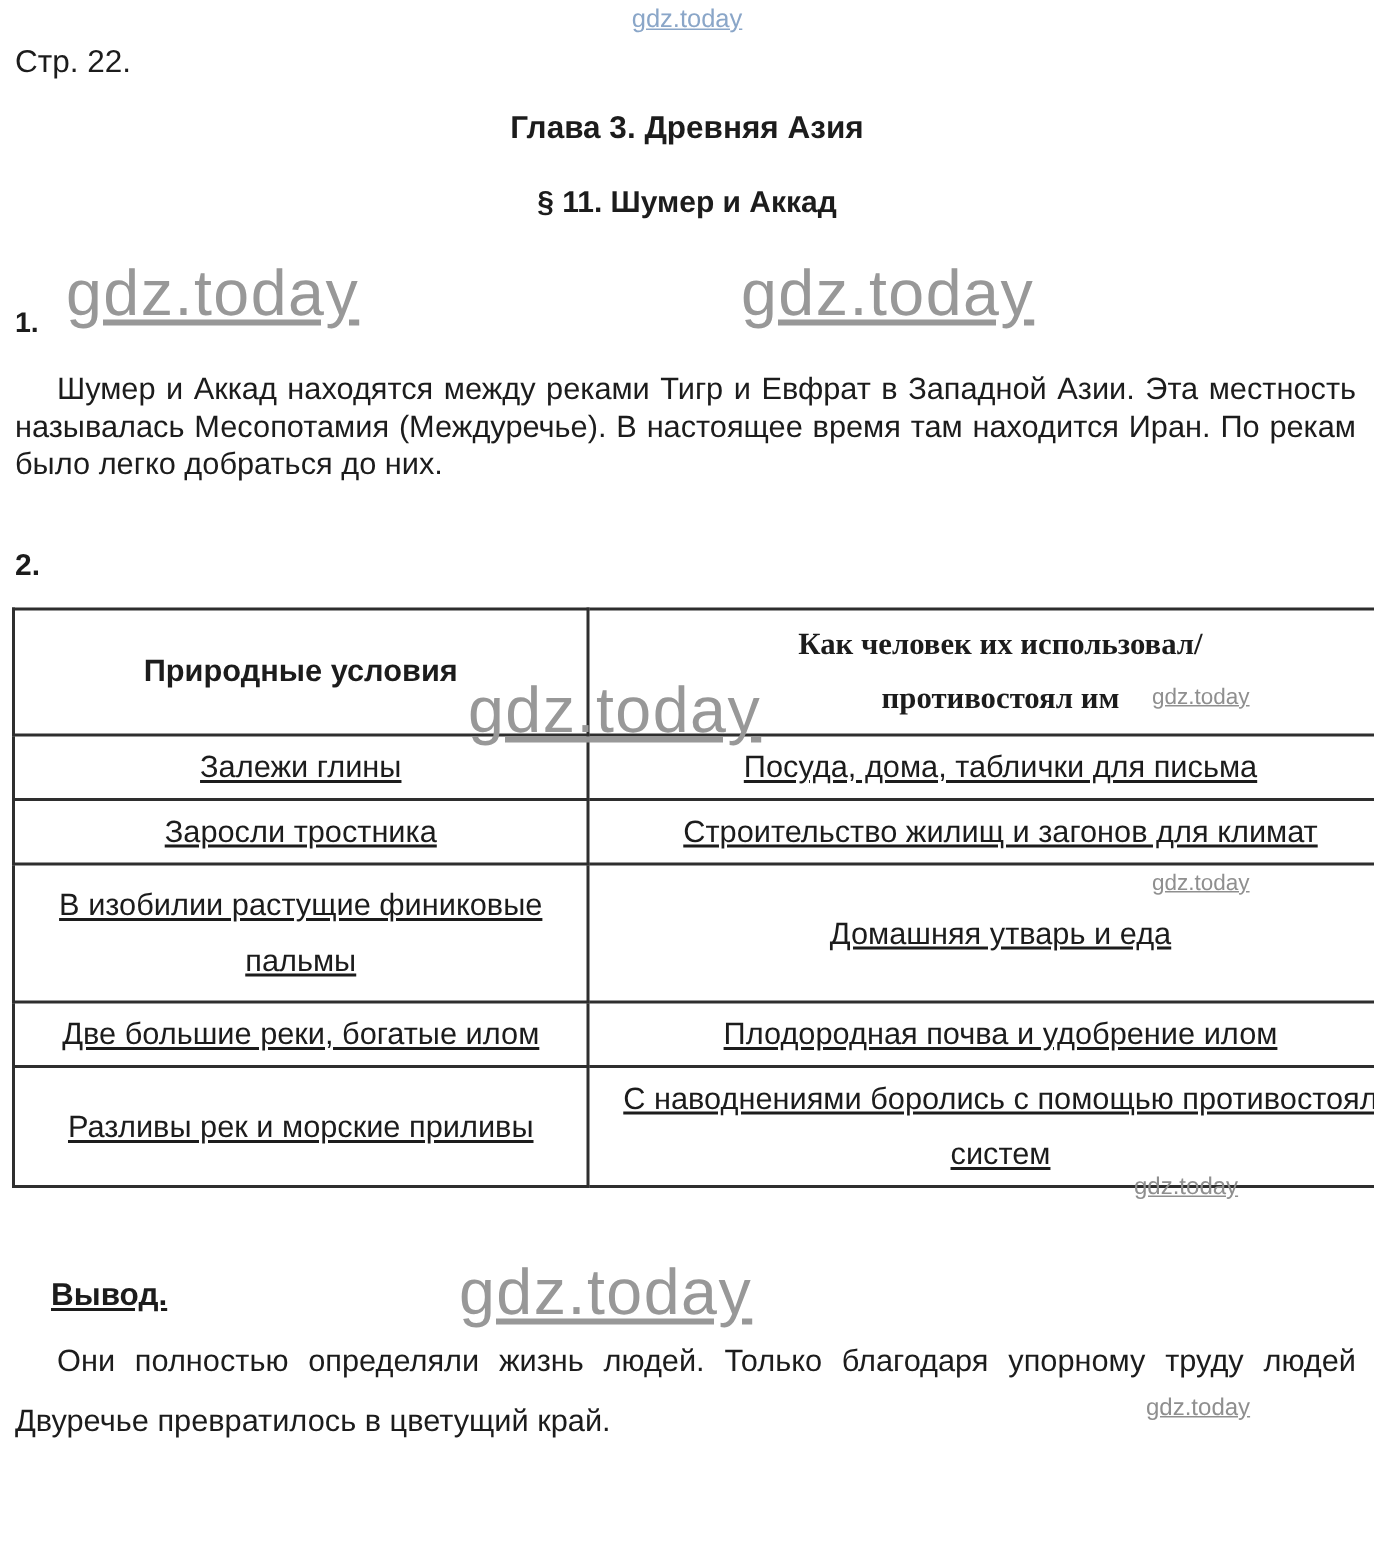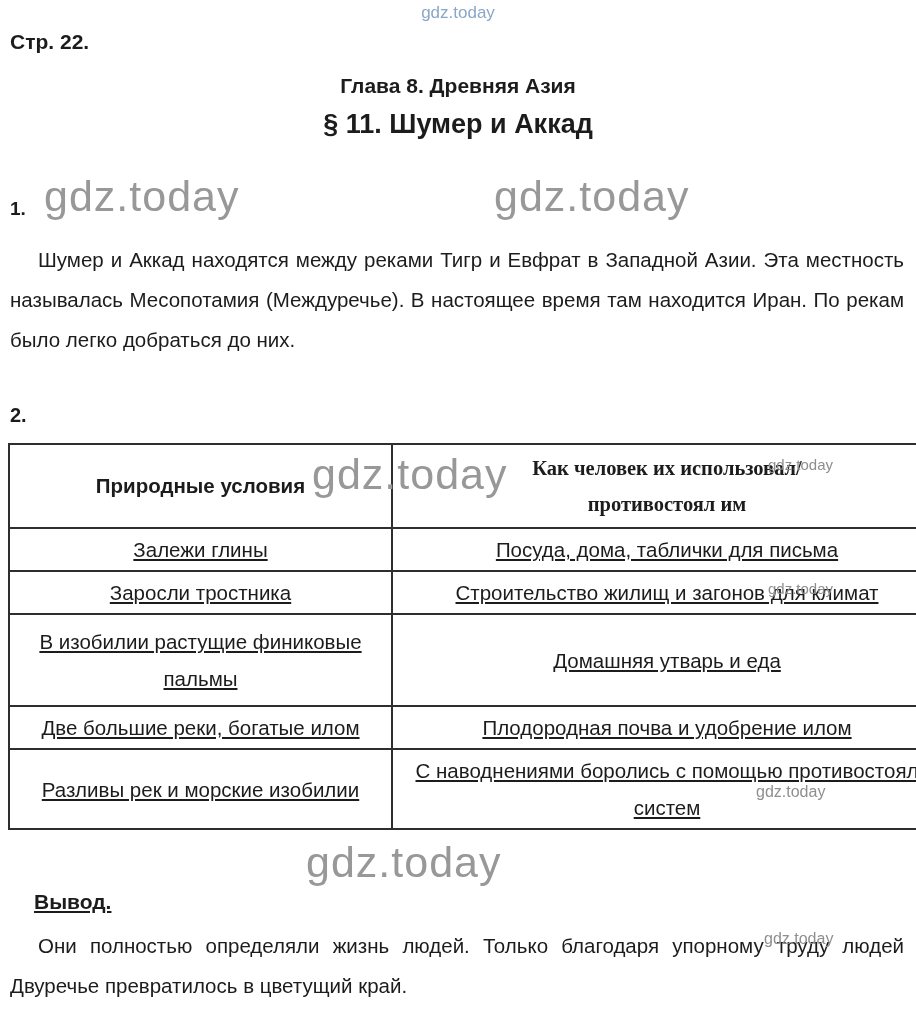--- a/index.html
+++ b/index.html
@@ -16,67 +16,68 @@
     overflow: hidden;
   }
 
   
   .wm {
     position: absolute;
     color: #9b9b9b;
     white-space: nowrap;
     pointer-events: none;
     font-weight: 400;
+    text-decoration: underline;
   }
   .wm-top {
     top: 3px; left: 50%; transform: translateX(-50%);
     font-size: 17px; color: #8aa6c8;
   }
   .wm-big { font-size: 43px; letter-spacing: 1px; color: #989898; }
   .wm-big-1 { top: 172px; left: 44px; }
   .wm-big-2 { top: 172px; left: 494px; }
   .wm-big-table { top: 450px; left: 312px; }
   .wm-big-below { top: 838px; left: 306px; }
   .wm-small { font-size: 15px; color: #8f8f8f; }
   .wm-small-header { top: 456px; left: 768px; }
   .wm-small-row3  { top: 580px; left: 768px; }
   .wm-small-row5  { top: 783px; left: 756px; font-size: 16px; }
   .wm-small-concl { top: 930px; left: 764px; font-size: 16px; }
 
   
   .page-label {
     margin: 30px 0 0 10px;
     font-size: 21px;
-    font-weight: bold;
+    font-weight: normal;
   }
   .chapter-title {
     margin-top: 20px;
     text-align: center;
     font-size: 21px;
     font-weight: bold;
   }
   .section-title {
-    margin-top: 11px;
+    margin-top: 26px;
     text-align: center;
-    font-size: 27px;
+    font-size: 20px;
     font-weight: bold;
   }
 
   
   .task1-head {
     margin: 42px 0 0 10px;
     height: 56px;
     font-size: 19px;
     font-weight: bold;
     padding-top: 16px;
   }
   .para {
     margin: 2px 12px 0 10px;
     font-size: 20.5px;
-    line-height: 40px;
+    line-height: 25px;
     text-align: justify;
     text-indent: 28px;
   }
 
   
   .task2-num {
     margin: 44px 0 0 10px;
     font-size: 20px;
     font-weight: bold;
   }
@@ -130,21 +131,21 @@
   <div class="wm wm-big wm-big-1">gdz.today</div>
   <div class="wm wm-big wm-big-2">gdz.today</div>
   <div class="wm wm-big wm-big-table">gdz.today</div>
   <div class="wm wm-big wm-big-below">gdz.today</div>
   <div class="wm wm-small wm-small-header">gdz.today</div>
   <div class="wm wm-small wm-small-row3">gdz.today</div>
   <div class="wm wm-small wm-small-row5">gdz.today</div>
   <div class="wm wm-small wm-small-concl">gdz.today</div>
 
   <div class="page-label">Стр. 22.</div>
-  <div class="chapter-title">Глава 8. Древняя Азия</div>
+  <div class="chapter-title">Глава 3. Древняя Азия</div>
   <div class="section-title">§ 11. Шумер и Аккад</div>
 
   <div class="task1-head">
     <span class="task-number">1.</span>
   </div>
   <p class="para">Шумер и Аккад находятся между реками Тигр и Евфрат в Западной Азии. Эта местность называлась Месопотамия (Междуречье). В настоящее время там находится Иран. По рекам было легко добраться до них.</p>
 
   <div class="task2-num">2.</div>
 
   <table class="nature-table">
@@ -168,21 +169,21 @@
       </tr>
       <tr class="row-palms">
         <td>В изобилии растущие финиковые пальмы</td>
         <td>Домашняя утварь и еда</td>
       </tr>
       <tr>
         <td>Две большие реки, богатые илом</td>
         <td>Плодородная почва и удобрение илом</td>
       </tr>
       <tr class="row-floods">
-        <td>Разливы рек и морские изобилии</td>
+        <td>Разливы рек и морские приливы</td>
         <td>С наводнениями боролись с помощью противостоял систем</td>
       </tr>
     </tbody>
   </table>
 
   <div class="conclusion-label">Вывод.</div>
   <p class="conclusion-text">Они полностью определяли жизнь людей. Только благодаря упорному труду людей Двуречье превратилось в цветущий край.</p>
 
 </div>
 

